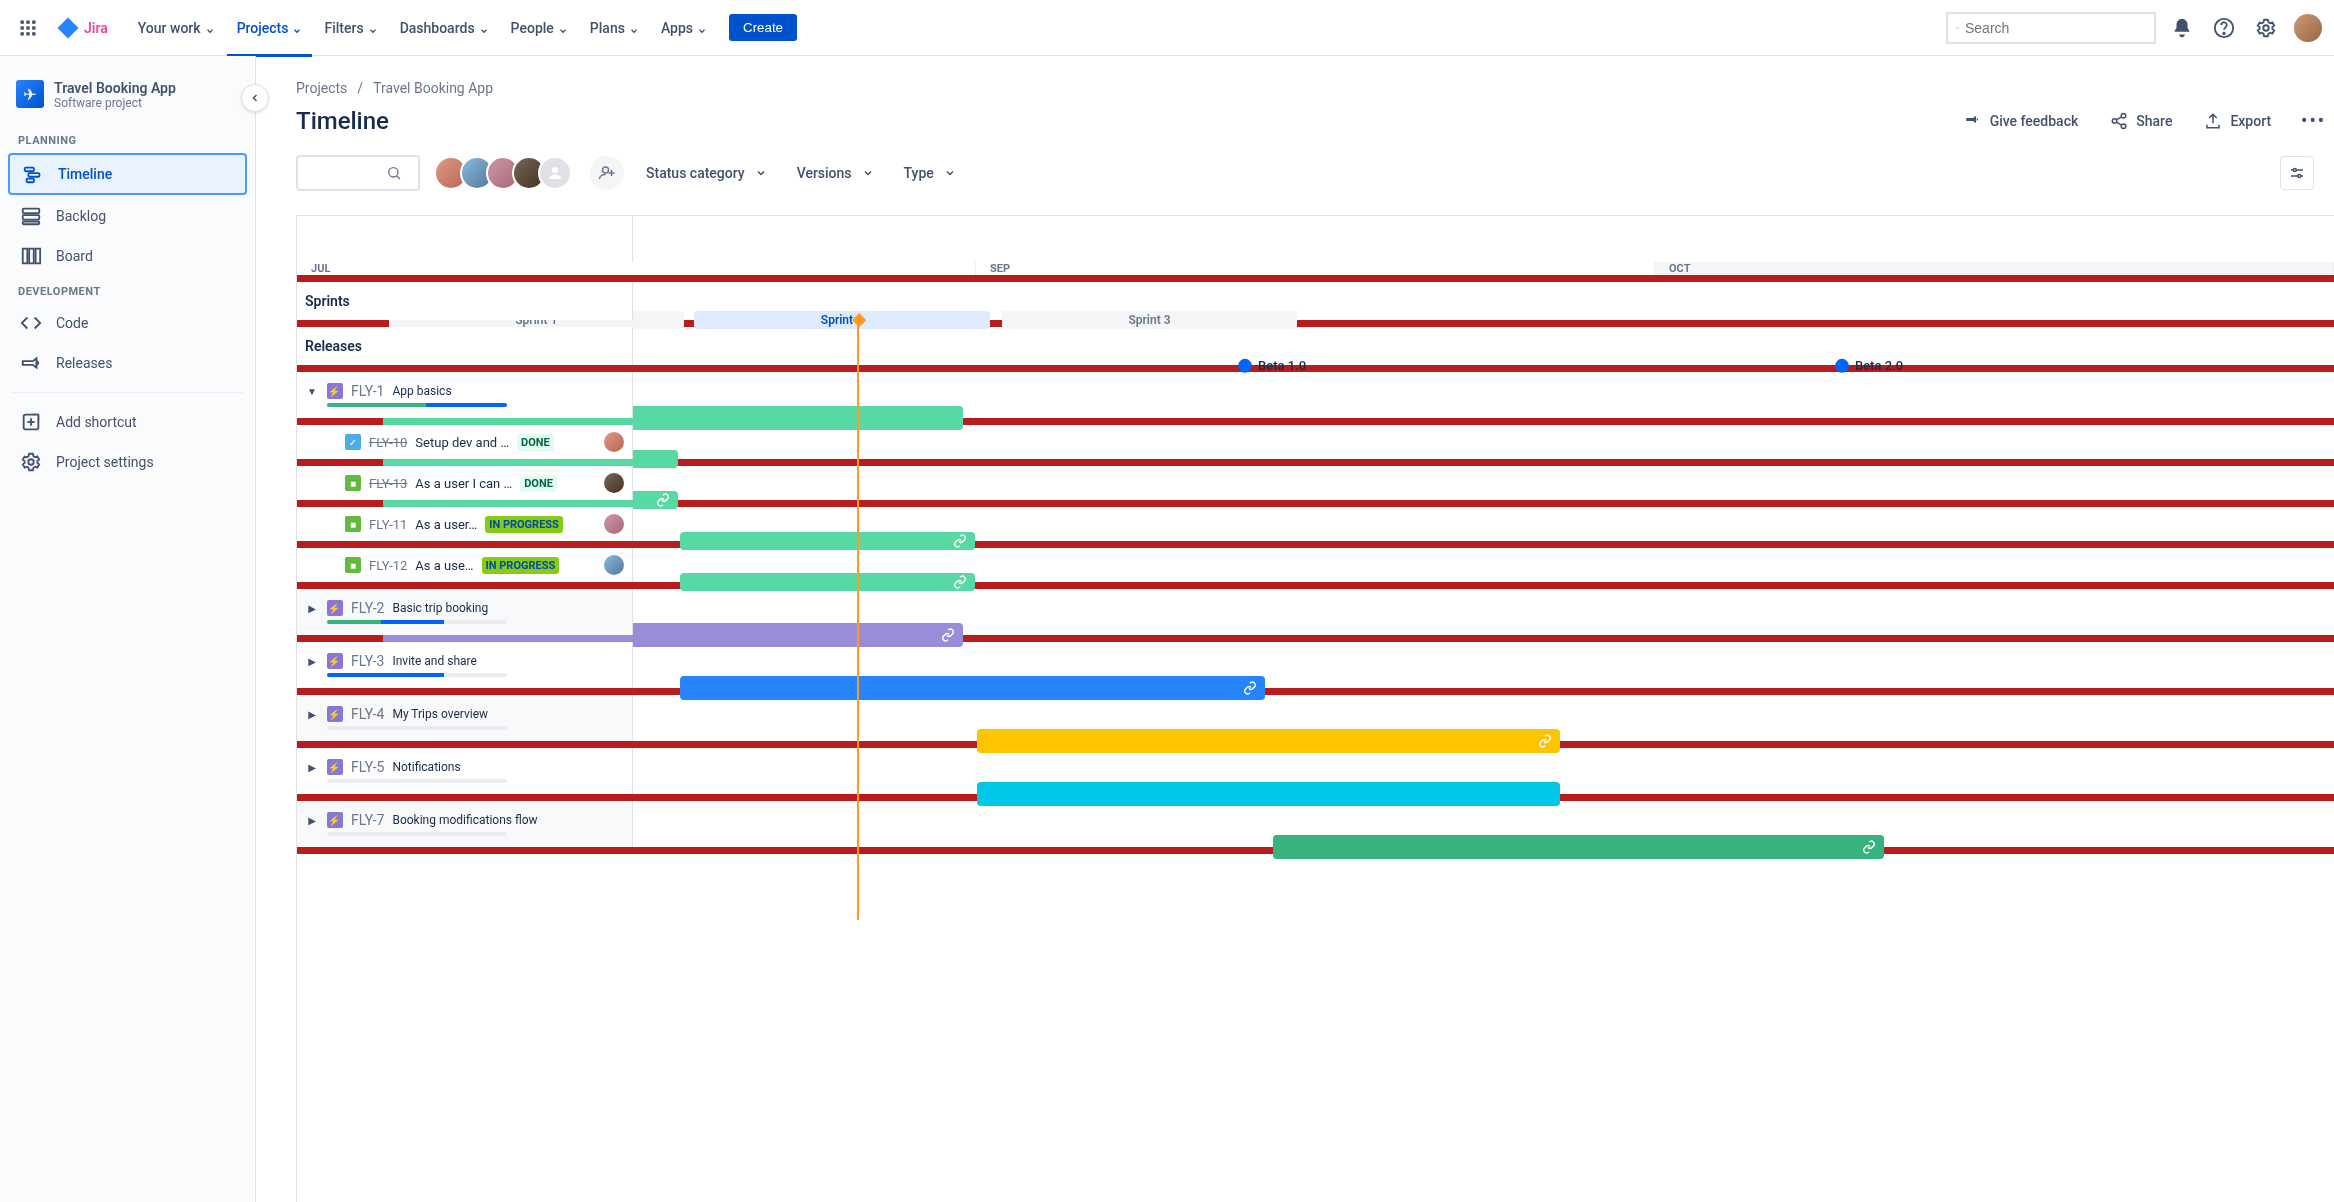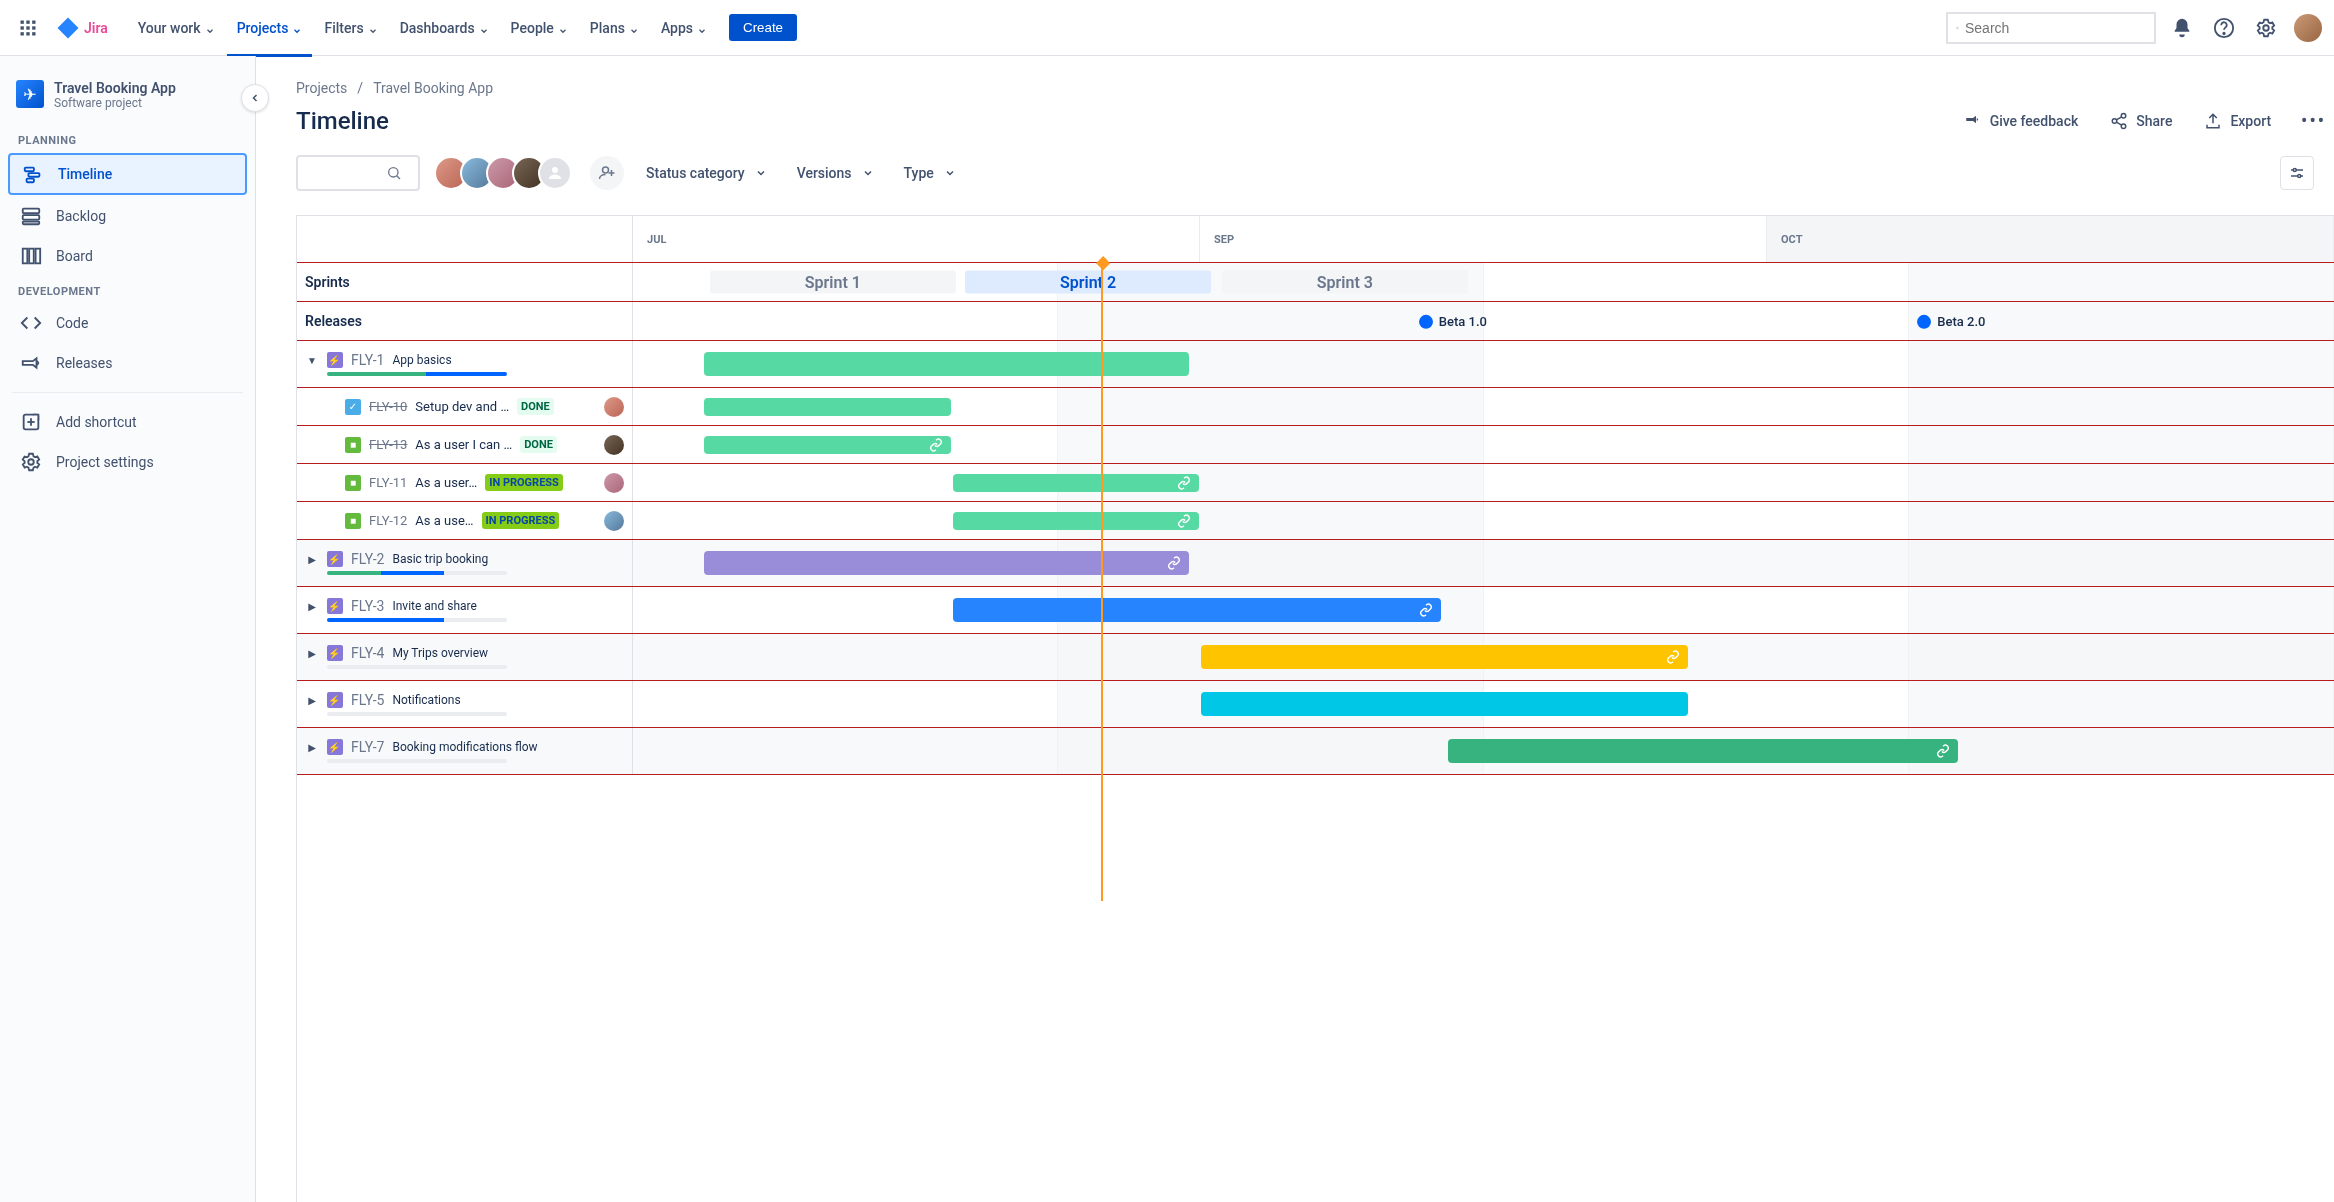--- a/index.html
+++ b/index.html
@@ -58,31 +58,31 @@
 .av5 { background: #DFE1E6; display:flex;align-items:center;justify-content:center;color:#6B778C; }
 .add-person { width: 34px; height: 34px; border-radius: 50%; background: #F4F5F7; display: flex; align-items: center; justify-content: center; cursor: pointer; color: #6B778C; margin-left: 4px;}
 .filter-dd { display: flex; align-items: center; gap: 10px; padding: 6px 8px; cursor: pointer; color: #42526E; font-weight: 500; }
 .toolbar-spacer { flex: 1; }
 .view-settings { width: 34px; height: 34px; border: 1px solid #DFE1E6; border-radius: 4px; display: flex; align-items: center; justify-content: center; cursor: pointer; }
 
 
 .timeline-wrap { margin-top: 24px; flex: 1; overflow: hidden; position: relative; border: 1px solid #DFE1E6; border-right: none; border-bottom: none;}
 .timeline-scroll { overflow: auto; height: 100%; }
 .timeline-table { display: flex; flex-direction: column; min-width: 100%; position: relative; }
-.t-row { display: flex; border-bottom: 1px solid #b91c1c; min-height: 38px; }
+.t-row { display: flex; border-bottom: 7px solid #b91c1c; min-height: 38px; flex-direction: column; }
 .t-left { width: 336px; min-width: 336px; border-right: 1px solid #DFE1E6; background: #fff; display: flex; align-items: center; padding: 0 8px; position: sticky; left: 0; z-index: 3; }
 .t-right { flex: 1; position: relative; min-width: 900px; }
 .t-header .t-left { background: #fff; height: 46px; }
 .t-header .t-right { display: flex; }
 .month-cell { flex: 1; border-right: 1px solid #EBECF0; display: flex; align-items: center; padding-left: 14px; font-size: 11px; font-weight: 700; color: #6B778C; }
 .month-cell.shaded { background: #F4F5F7; }
 .section-row .t-left { font-weight: 600; font-size: 14px; height: 38px; }
 .section-row .t-right { display: flex; }
 
-.sprint-pill { padding: 2px 16px; border-radius: 3px; font-size: 16px; font-weight: 600; background: #F4F5F7; color: #6B778C; white-space: nowrap; }
+.sprint-pill { padding: 2px 16px; border-radius: 3px; font-size: 12px; font-weight: 600; background: #F4F5F7; color: #6B778C; white-space: nowrap; }
 .sprint-pill.active { background: #DEEBFF; color: #0052CC; }
 
 .release-dot { width: 14px; height: 14px; border-radius: 50%; background: #0065FF; display: inline-block; margin-right: 6px; vertical-align: middle;}
 .release-label { font-size: 13px; font-weight: 500; color: #172B4D; }
 
 .epic-row .t-left { padding: 6px 8px; flex-direction: column; align-items: stretch; justify-content: center; min-height: 46px; }
 .epic-row.alt .t-left, .epic-row.alt .t-right { background: #F8F9FA; }
 .epic-head { display: flex; align-items: center; gap: 8px; }
 .expand-ico { width: 14px; text-align: center; color: #42526E; cursor: pointer; font-size: 10px; }
 .epic-icon { width: 16px; height: 16px; background: #8777D9; border-radius: 2px; display: flex; align-items: center; justify-content: center; color: #fff; font-size: 10px; }

